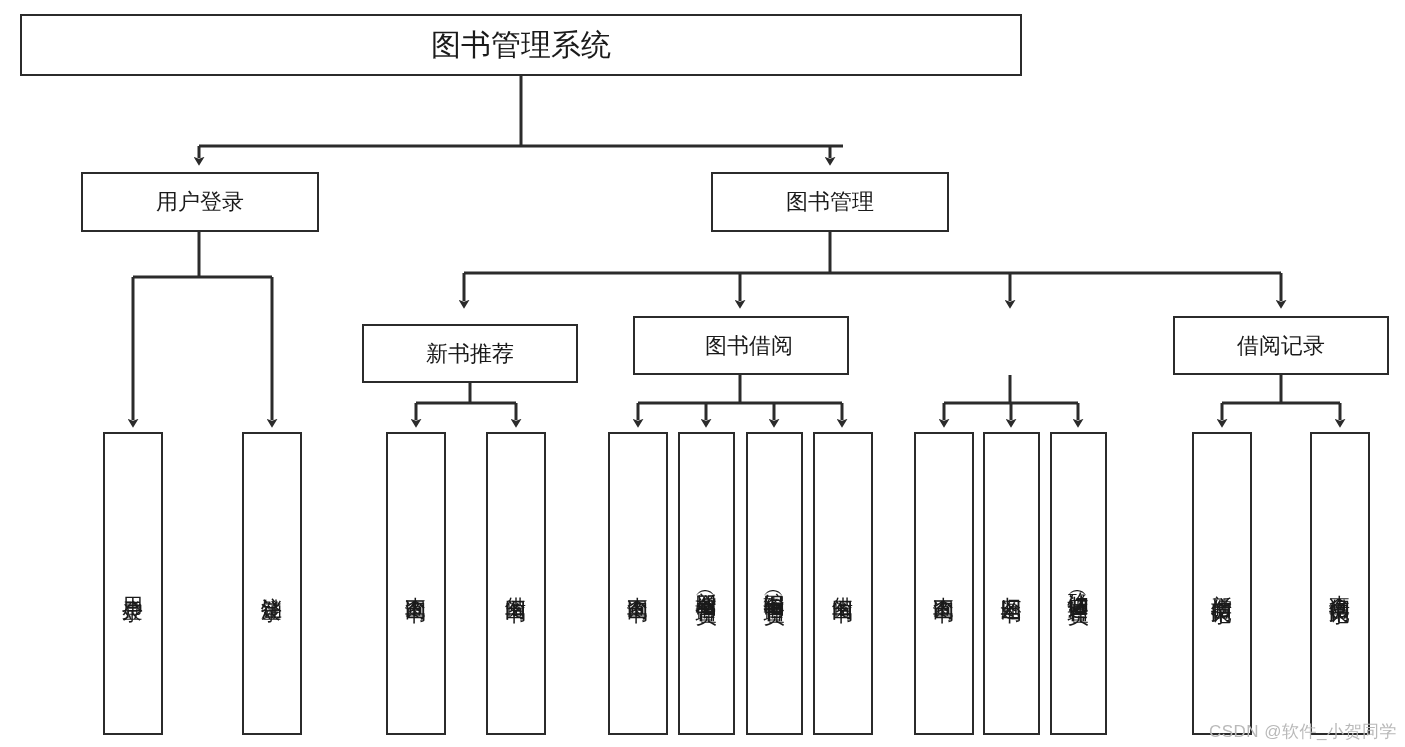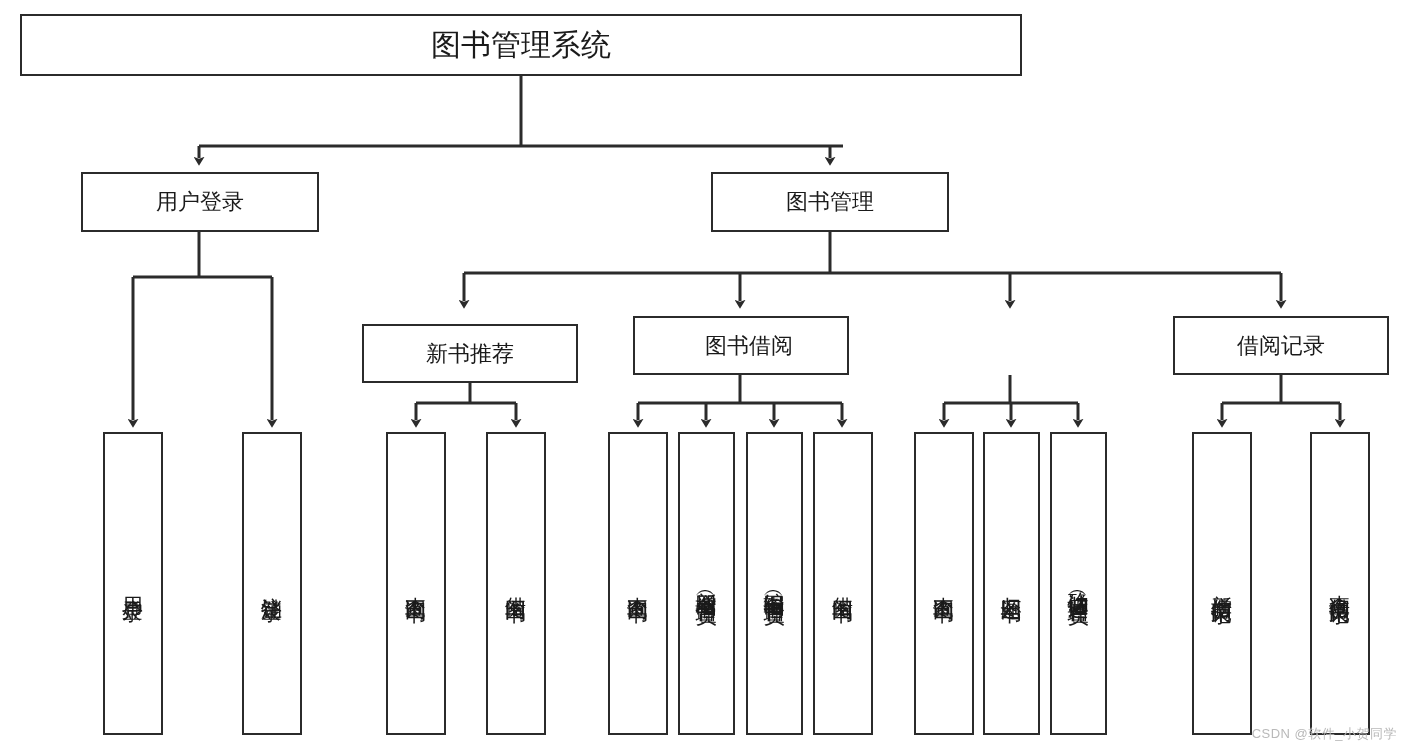--- a/index.html
+++ b/index.html
@@ -5,21 +5,21 @@
   html,body{margin:0;padding:0;background:#ffffff;}
   body{width:1405px;height:747px;overflow:hidden;font-family:"Liberation Sans","DejaVu Sans",sans-serif;}
   #diagram-root{position:relative;width:1405px;height:747px;background:#fff;}
   svg.connectors{position:absolute;left:0;top:0;width:1405px;height:747px;}
   .node{position:absolute;box-sizing:border-box;background:#ffffff;border:2px solid #2b2b2b;display:flex;align-items:center;justify-content:center;}
   .node .label{color:#1a1a1a;text-align:center;line-height:1.18;white-space:pre;}
   .node.horiz .label{font-size:22px;}
   .node.root .label{font-size:30px;}
   .node.leaf{align-items:center;justify-content:center;}
   .node.leaf .label{writing-mode:vertical-rl;text-orientation:upright;font-size:21px;letter-spacing:2px;line-height:1;}
-  .watermark{position:absolute;right:8px;bottom:4px;font-size:13px;color:#b9b9b9;letter-spacing:.5px;white-space:nowrap;}
+  .watermark{position:absolute;right:8px;bottom:4px;font-size:17px;color:#b9b9b9;letter-spacing:.5px;white-space:nowrap;}
 </style>
 </head>
 <body>
 
 <div id="diagram-root">
 
   <svg class="connectors" viewBox="0 0 1405 747">
     <defs>
       <marker id="arrow" markerWidth="9" markerHeight="11" refX="1.2" refY="5.5" orient="auto" markerUnits="userSpaceOnUse">
         <path d="M0,0 L9,5.5 L0,11 L2,5.5 Z" fill="#2b2b2b"></path>

